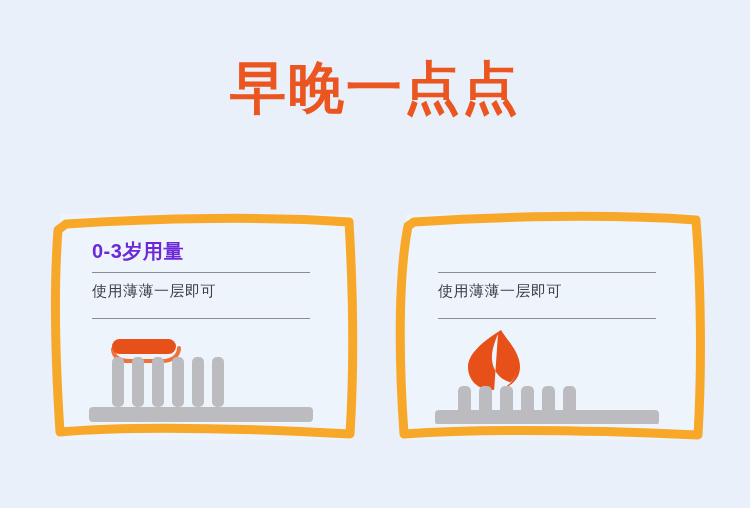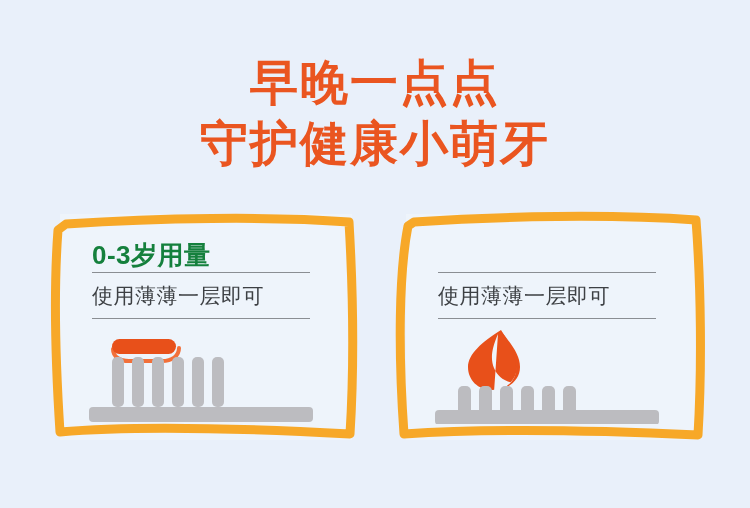--- a/index.html
+++ b/index.html
@@ -21,21 +21,21 @@
     left: 0;
     top: 52px;
     width: 750px;
     text-align: center;
     color: #ea5520;
     font-weight: bold;
     letter-spacing: 2px;
     line-height: 1.28;
   }
   .title-line {
-    font-size: 48px;
+    font-size: 56px;
     display: block;
     white-space: nowrap;
   }
 
   
   .card {
     position: absolute;
     top: 200px;
     width: 334px;
     height: 258px;
@@ -56,60 +56,59 @@
     top: 14px;
     width: 292px;
     height: 226px;
     background: #eef4fb;
   }
 
   .card-heading {
     position: absolute;
     left: 54px;
     top: 38px;
-    font-size: 26px;
+    font-size: 20px;
     font-weight: bold;
-    color: #15803d;
+    color: #6d28d9;
     letter-spacing: 0.5px;
     white-space: nowrap;
   }
   .divider {
     position: absolute;
     left: 54px;
     width: 218px;
     height: 1px;
     background: #8a8e93;
   }
   .divider.top    { top: 72px; }
   .divider.bottom { top: 118px; }
 
   .card-sub {
     position: absolute;
     left: 54px;
     top: 82px;
-    font-size: 21px;
+    font-size: 15px;
     color: #3d4044;
     letter-spacing: 0.5px;
     white-space: nowrap;
   }
 
   .brush {
     position: absolute;
     left: 48px;
     top: 128px;
     width: 240px;
     height: 96px;
   }
 </style>
 </head>
 <body>
 
 <div class="title-block">
   <span class="title-line">早晚一点点</span>
-  <span class="title-line">守护健康小萌牙</span>
 </div>
 
 <div class="card left">
 
   <div class="card-inner"></div>
 
   <svg class="card-frame" viewBox="0 0 334 258">
     <path d="M 20 30
              C 17 70, 16 140, 22 232
              C 90 226, 200 228, 312 234

